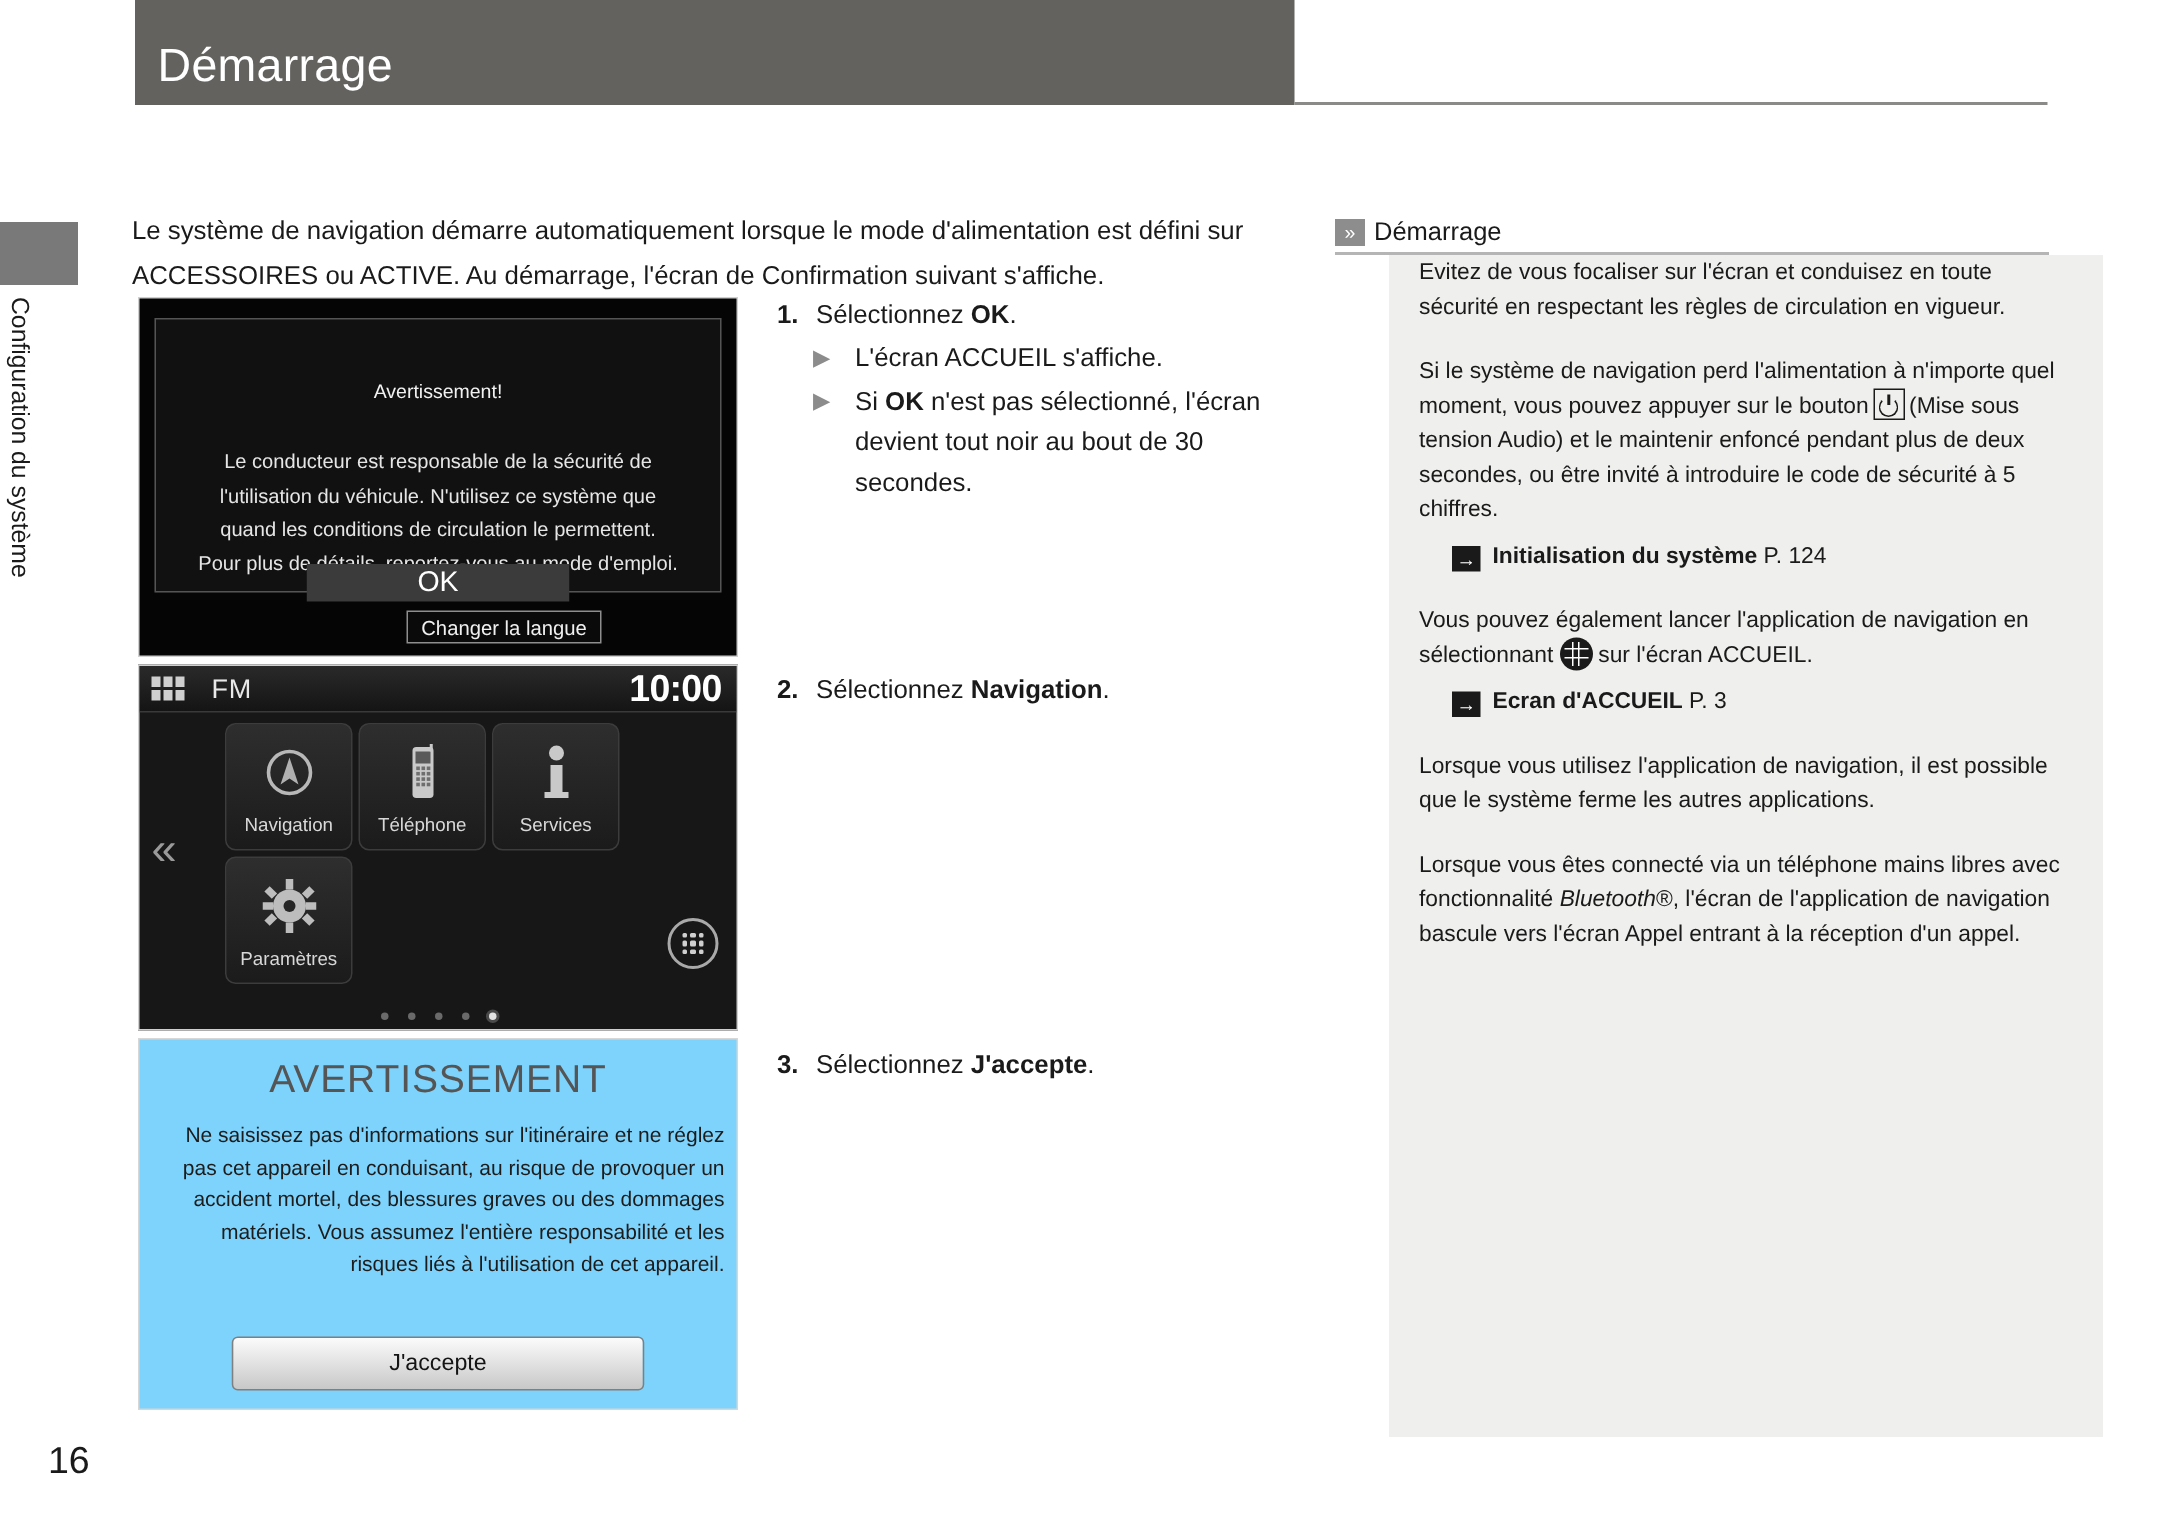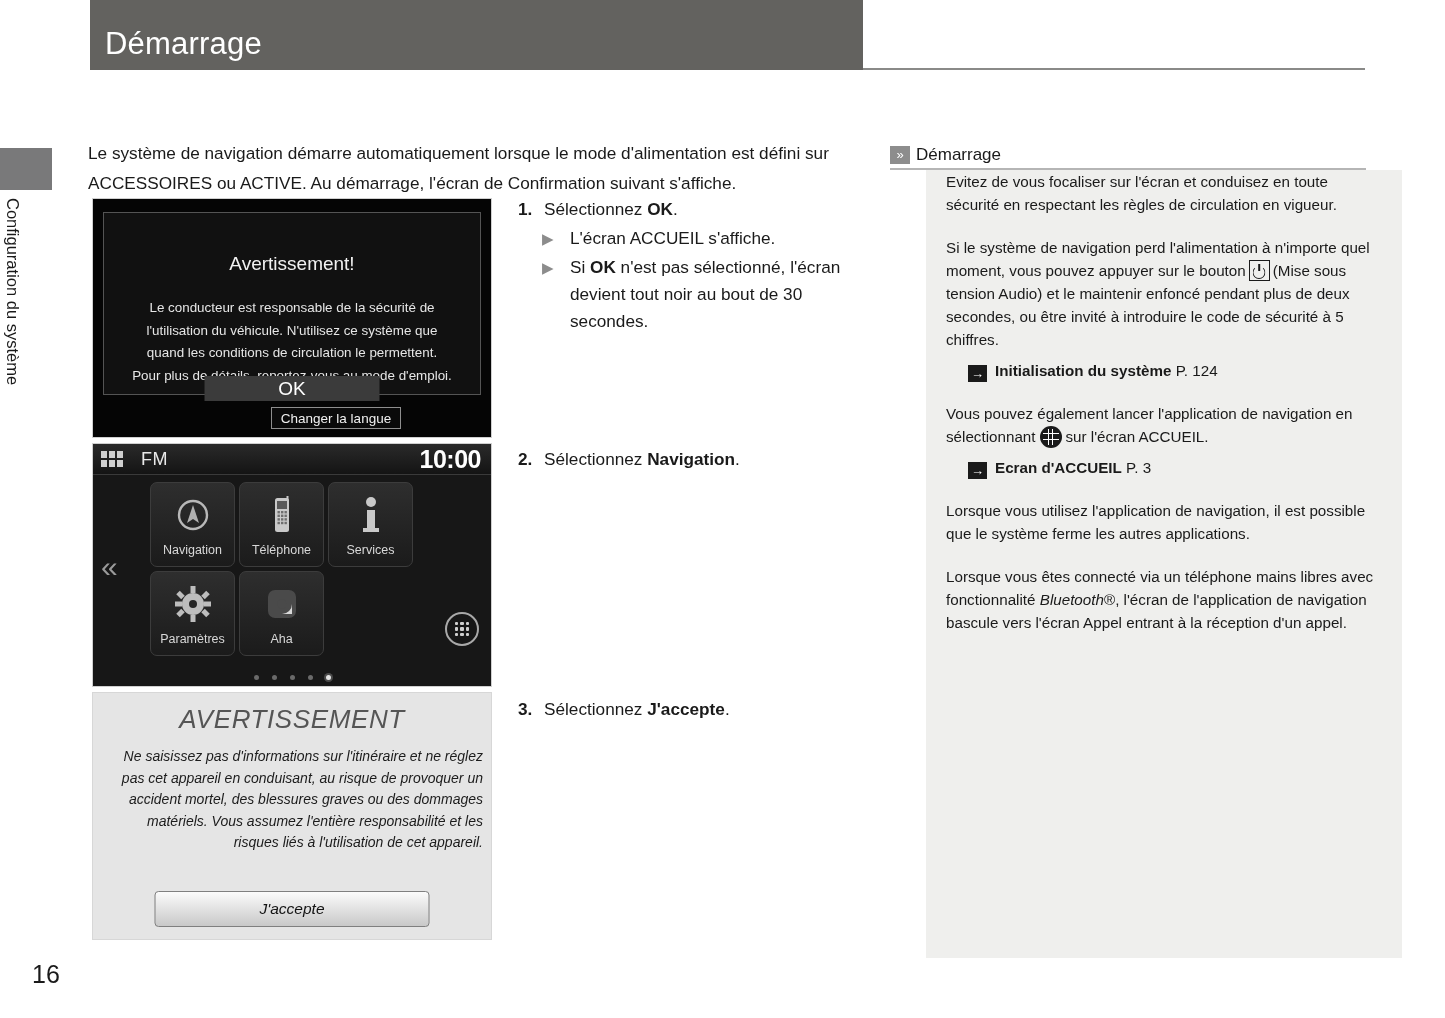--- a/index.html
+++ b/index.html
@@ -61,21 +61,21 @@
     background: #050505;
     border: 1px solid #d0d0d0;
   }
   .fig-warning .inner {
     position: absolute; left: 10px; top: 13px; right: 10px; bottom: 42px;
     border: 1px solid #545454;
     background: #111111;
   }
   .fw-title {
     position: absolute; left: 0; right: 0; top: 40px;
-    text-align: center; color: #f2f2f2; font-size: 19px;
+    text-align: center; color: #f2f2f2; font-size: 13px;
   }
   .fw-body {
     position: absolute; left: 28px; right: 28px; top: 84px;
     text-align: center; color: #e6e6e6; font-size: 13.4px; line-height: 22.5px;
   }
   .fw-ok {
     position: absolute; left: 50%; top: 163px; transform: translateX(-50%);
     width: 175px; height: 25px;
     background: #3b3b3b;
     color: #ffffff; font-size: 19px; text-align: center; line-height: 25px;
@@ -148,23 +148,22 @@
   .dots {
     position: absolute; left: 0; right: 0; bottom: 6px;
     display: flex; justify-content: center; gap: 13px;
   }
   .dots i { width: 5px; height: 5px; border-radius: 50%; background: #6a6a6a; display: block; }
   .dots i.active { background: #e3e3e3; box-shadow: 0 0 0 2px #4a4a4a; }
 
   
   .fig-accept {
     position: relative; width: 400px; height: 248px; margin-top: 5px;
-    background: #e5e5e5;
+    background: #7dd3fc;
     border: 1px solid #d7d7d7;
-    font-style: italic;
   }
   .fa-title {
     position: absolute; left: 0; right: 0; top: 11px;
     text-align: center; color: #555555; font-size: 26px; letter-spacing: .6px;
   }
   .fa-body {
     position: absolute; left: 8px; right: 8px; top: 53px;
     text-align: right; font-size: 14px; line-height: 21.5px; color: #1c1c1c;
   }
   .fa-btn {
@@ -347,30 +346,20 @@
                   <rect x="28" y="5.5" width="5" height="7" transform="rotate(45 30.5 9)"></rect>
                   <rect x="3" y="23.5" width="5" height="7" transform="rotate(45 5.5 27)"></rect>
                   <rect x="28" y="23.5" width="5" height="7" transform="rotate(-45 30.5 27)"></rect>
                 </g>
               </g>
               <circle cx="18" cy="18" r="4" fill="#272727"></circle>
             </svg>
           </span>
           <span class="label">Paramètres</span>
         </div>
-        <div class="tile">
-          <span class="glyph">
-            <svg width="34" height="34" viewBox="0 0 34 34">
-              <rect x="3" y="3" width="28" height="28" rx="7" fill="#4a4a4a"></rect>
-              <path d="M17 7 a10 10 0 1 0 10 10 v10 h-10 a10 10 0 0 1 0 -20 z" fill="#d8d8d8"></path>
-              <circle cx="17" cy="17" r="4.6" fill="#4a4a4a"></circle>
-            </svg>
-          </span>
-          <span class="label">Aha</span>
-        </div>
       </div>
 
       <div class="apps-circle">
         <i></i>
           <i></i>
           <i></i>
           <i></i>
           <i></i>
           <i></i>
           <i></i>

